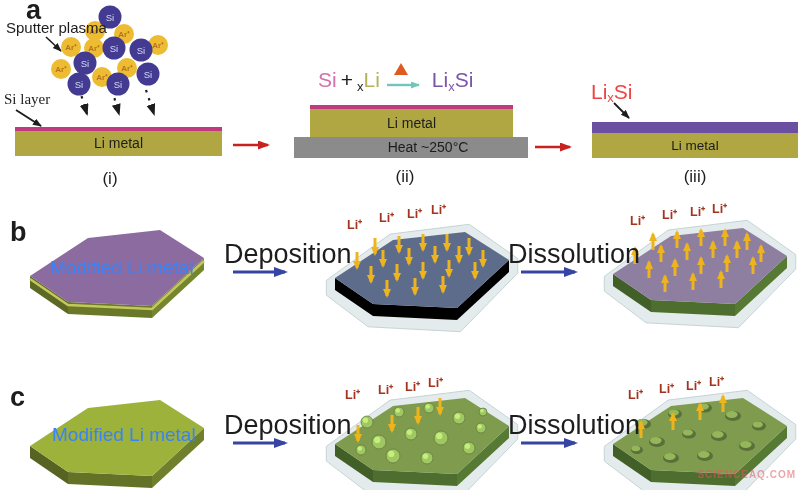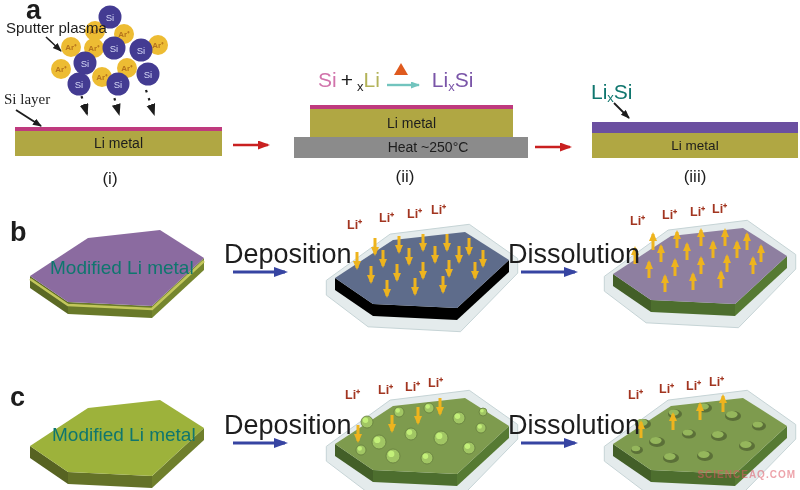--- a/index.html
+++ b/index.html
@@ -5,32 +5,32 @@
   html,body{margin:0;padding:0;background:#fff;}
   #stage{position:relative;width:800px;height:490px;background:#ffffff;
          font-family:"Liberation Sans",sans-serif;overflow:hidden;}
   #gfx{position:absolute;left:0;top:0;}
   .lbl{position:absolute;color:#1d1d1d;line-height:1.1;white-space:nowrap;}
   .panel-letter{font-weight:bold;font-size:27px;}
   .small{font-size:15px;}
   .bar-label{position:absolute;text-align:center;font-size:14px;color:#1d1d1d;white-space:nowrap;}
   .caption{position:absolute;text-align:center;font-size:17px;color:#1d1d1d;width:60px;}
   .flow{position:absolute;font-size:27px;color:#1d1d1d;white-space:nowrap;}
-  .plate-label{position:absolute;font-size:19px;color:#0f766e;white-space:nowrap;}
+  .plate-label{position:absolute;font-size:19px;color:#3b82f6;white-space:nowrap;}
   .li-ion{position:absolute;font-size:12.5px;font-weight:600;color:#a23520;white-space:nowrap;}
   .eq{position:absolute;left:318px;top:60px;display:flex;align-items:flex-end;font-size:21px;}
   .eq span{line-height:1;}
   .eq-si{color:#d173ab;}
   .eq-plus{color:#1d1d1d;margin:0 4px;}
   .eq-x{color:#1d1d1d;}
   .eq-li{color:#b3b359;}
   .eq-prod{color:#7a55a8;}
   .sub{font-size:13px;position:relative;top:3px;}
   .eq svg{margin:0 5px;}
-  .lixsi-label{color:#0f766e;font-size:21px;}
+  .lixsi-label{color:#ef4444;font-size:21px;}
   .watermark{position:absolute;right:4px;top:469px;font-size:10px;font-weight:bold;
              letter-spacing:1px;color:rgba(222,88,100,0.55);}
 </style>
 </head>
 <body>
 
 <div id="stage">
 
   <svg id="gfx" width="800" height="490">
     <defs>

